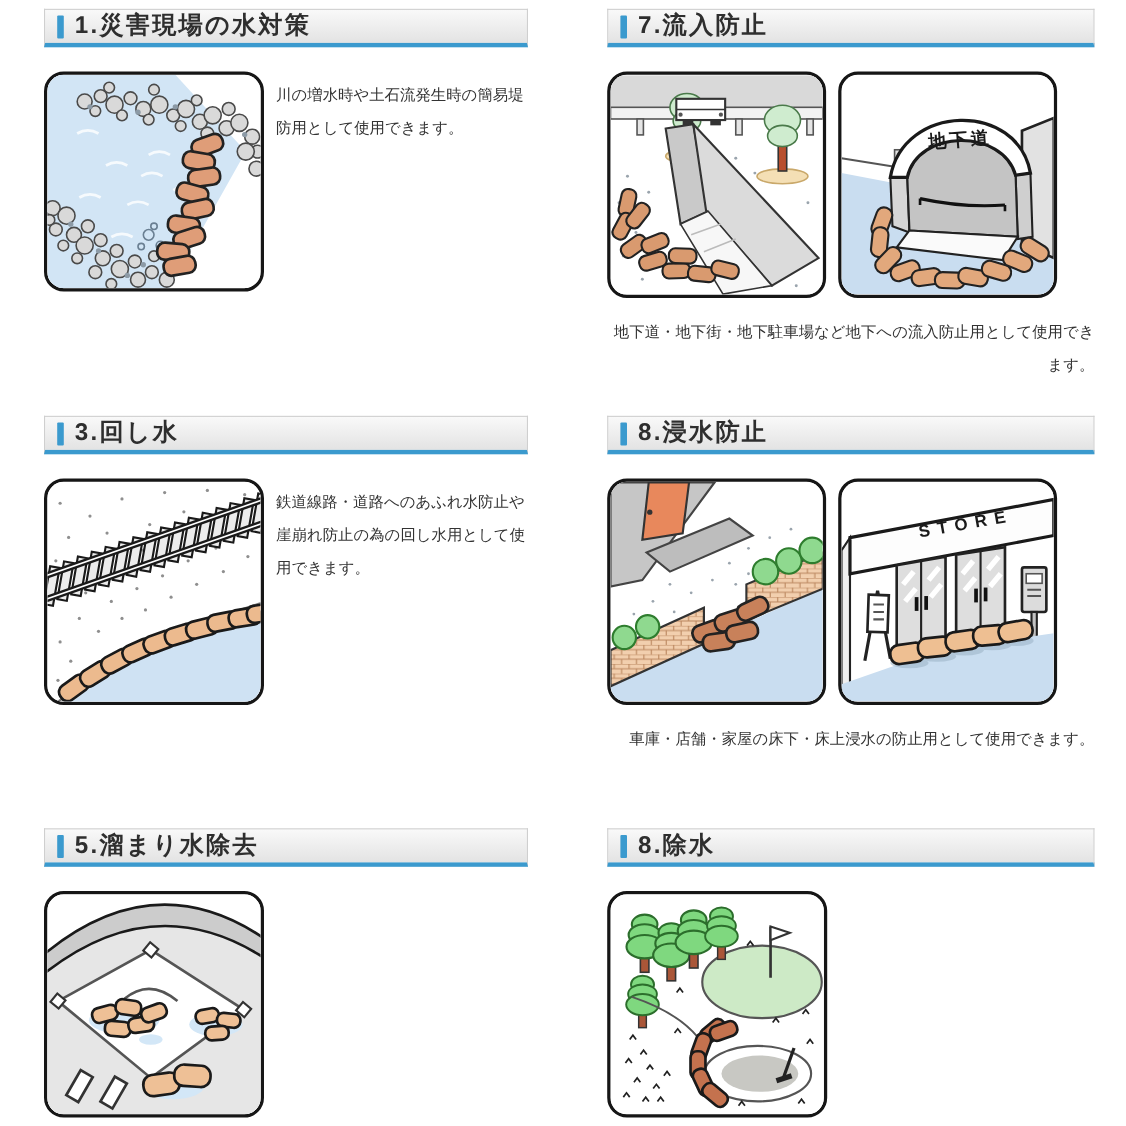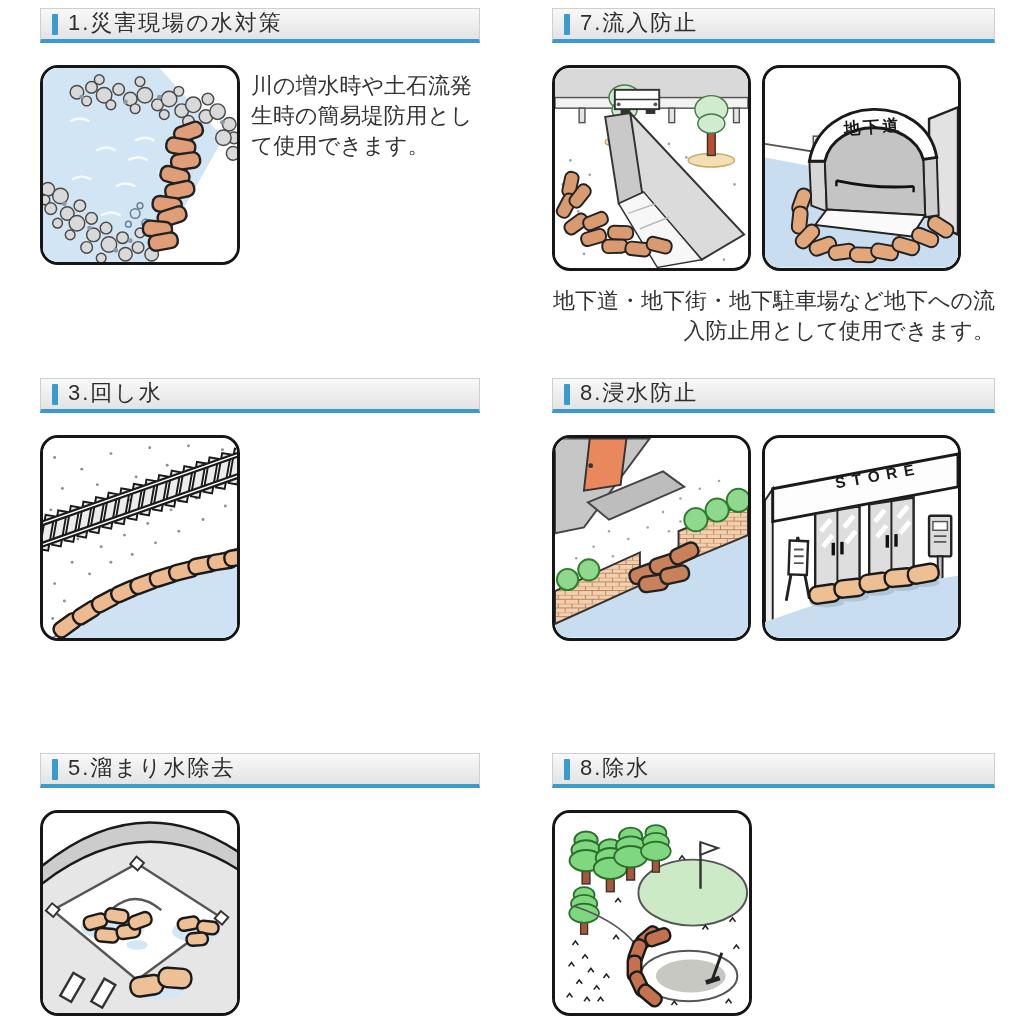--- a/index.html
+++ b/index.html
@@ -22,36 +22,36 @@
     background:linear-gradient(#f9f9f9,#e3e3e3);
     border:1px solid #cfcfcf;
     border-bottom:4px solid #3b9ace;
     display:flex;align-items:center;
   }
   .accent-bar{
     width:6px;height:21px;background:#3b9ace;border-radius:1px;
     margin:0 10px 0 11px;flex:0 0 auto;
   }
   .sec-title{
-    font-size:22px;font-weight:normal;color:#2e2e2e;letter-spacing:2px;
+    font-size:22px;font-weight:bold;color:#2e2e2e;letter-spacing:2px;
     white-space:nowrap;line-height:1;padding-bottom:2px;
   }
   .content-side{display:flex;margin-top:22px;}
   .content-stack{margin-top:22px;}
   .illus{
     width:200px;height:200px;flex:0 0 auto;background:#fff;
     border:3px solid #161616;border-radius:18px;overflow:hidden;
     box-sizing:border-box;
   }
   .illus.tall{height:206px;}
   .illus svg{display:block;width:100%;height:100%;}
   .pair{display:flex;gap:11px;}
   .pair .illus{width:199px;height:206px;}
   .desc{
-    font-size:22px;line-height:30px;color:#333;
+    font-size:14px;line-height:30px;color:#333;
     margin:6px 0 0 11px;width:228px;
   }
   .desc.wide{width:auto;margin:15px 0 0 0;text-align:right;}
 </style>
 </head>
 <body>
 
 <div class="page">
 
   <div class="section">
@@ -339,20 +339,21 @@
             <rect x="-15" y="-8" width="30" height="16" rx="7" transform="translate(85,158) rotate(-24)"></rect>
             <rect x="-15" y="-8" width="30" height="16" rx="7" transform="translate(105,150) rotate(-20)"></rect>
             <rect x="-15" y="-8" width="30" height="16" rx="7" transform="translate(125,143) rotate(-17)"></rect>
             <rect x="-15" y="-8" width="30" height="16" rx="7" transform="translate(145,137) rotate(-14)"></rect>
             <rect x="-15" y="-8" width="30" height="16" rx="7" transform="translate(165,131) rotate(-11)"></rect>
             <rect x="-15" y="-8" width="30" height="16" rx="7" transform="translate(185,127) rotate(-9)"></rect>
             <rect x="-15" y="-8" width="30" height="16" rx="7" transform="translate(202,123) rotate(-8)"></rect>
           </g>
         </svg>
       </div>
+      <p class="desc">鉄道線路・道路へのあふれ水防止や崖崩れ防止の為の回し水用として使用できます。</p>
     </div>
   </div>
 
   <div class="section">
     <div class="sec-header">
       <span class="accent-bar"></span>
       <span class="sec-title">8.浸水防止</span>
     </div>
     <div class="content-stack">
       <div class="pair">
@@ -454,20 +455,21 @@
                 <rect x="-16" y="-9" width="32" height="18" rx="8" transform="translate(62,161) rotate(-8)"></rect>
                 <rect x="-16" y="-9" width="32" height="18" rx="8" transform="translate(88,155) rotate(-6)"></rect>
                 <rect x="-16" y="-9" width="32" height="18" rx="8" transform="translate(114,149) rotate(-8)"></rect>
                 <rect x="-16" y="-9" width="32" height="18" rx="8" transform="translate(140,144) rotate(-5)"></rect>
                 <rect x="-16" y="-9" width="32" height="18" rx="8" transform="translate(164,140) rotate(-10)"></rect>
               </g>
             </g>
           </svg>
         </div>
       </div>
+      <p class="desc wide">車庫・店舗・家屋の床下・床上浸水の防止用として使用できます。</p>
     </div>
   </div>
 
   <div class="section">
     <div class="sec-header">
       <span class="accent-bar"></span>
       <span class="sec-title">5.溜まり水除去</span>
     </div>
     <div class="content-side">
       <div class="illus tall">

